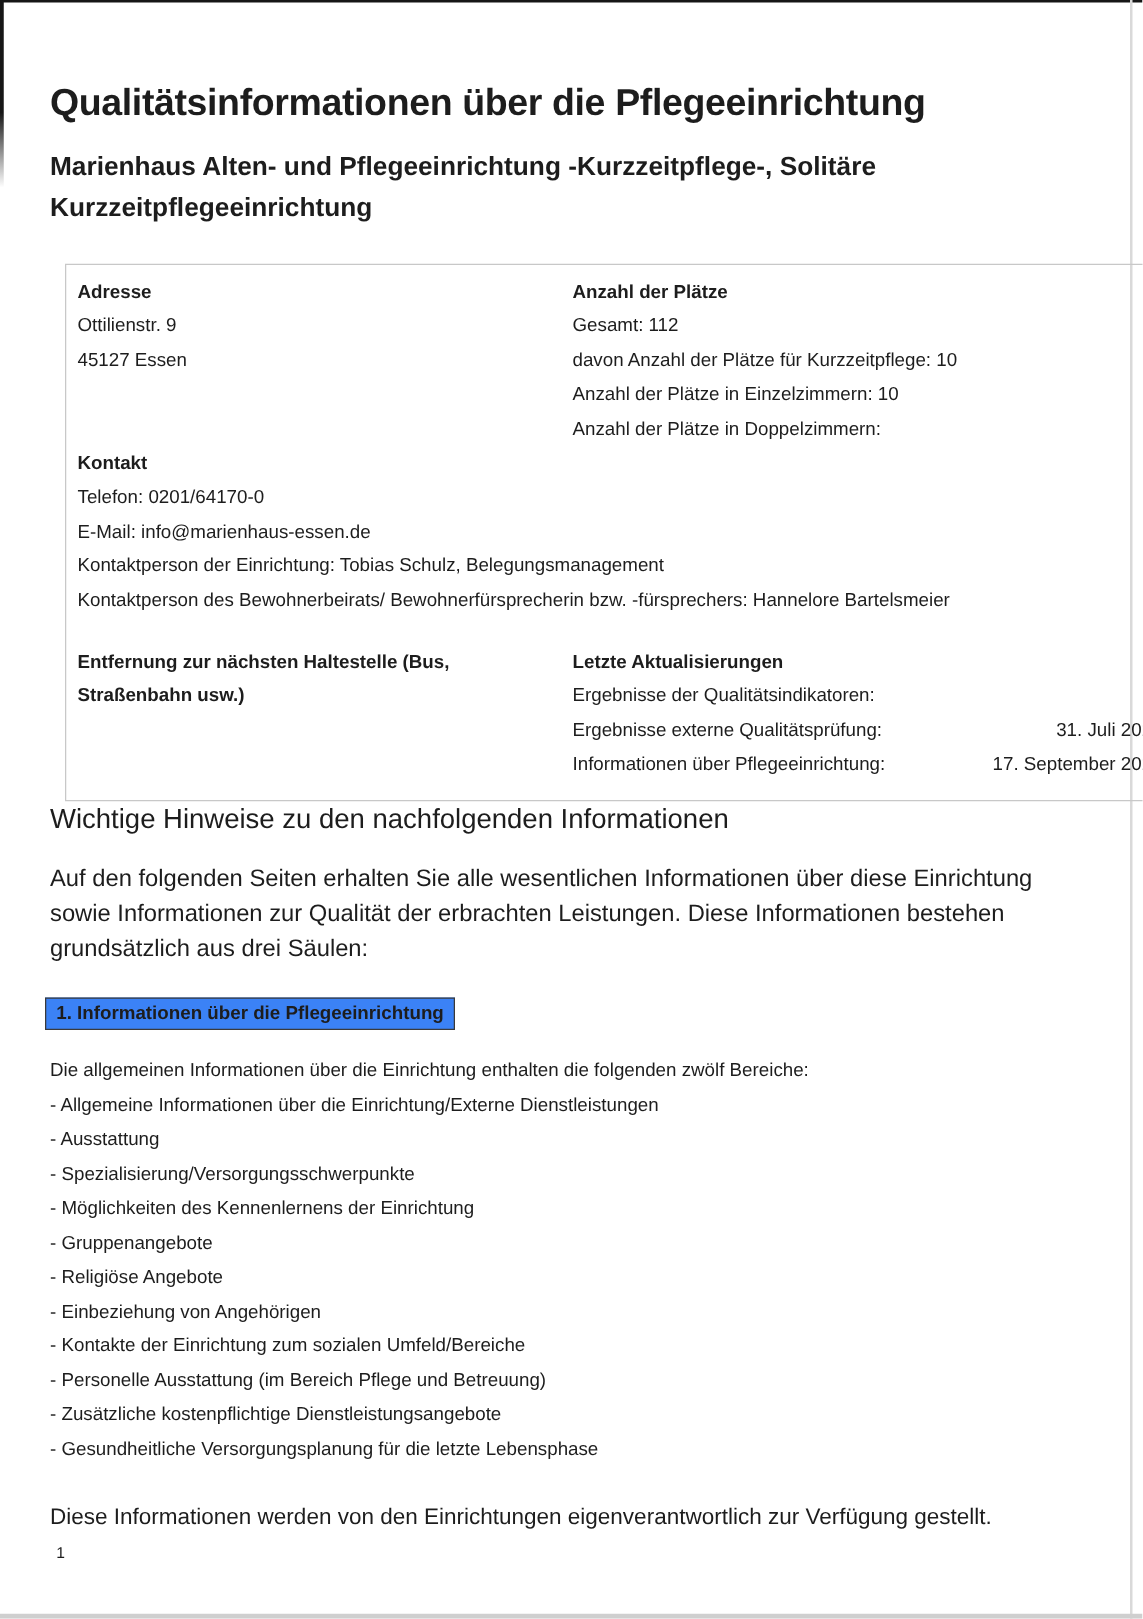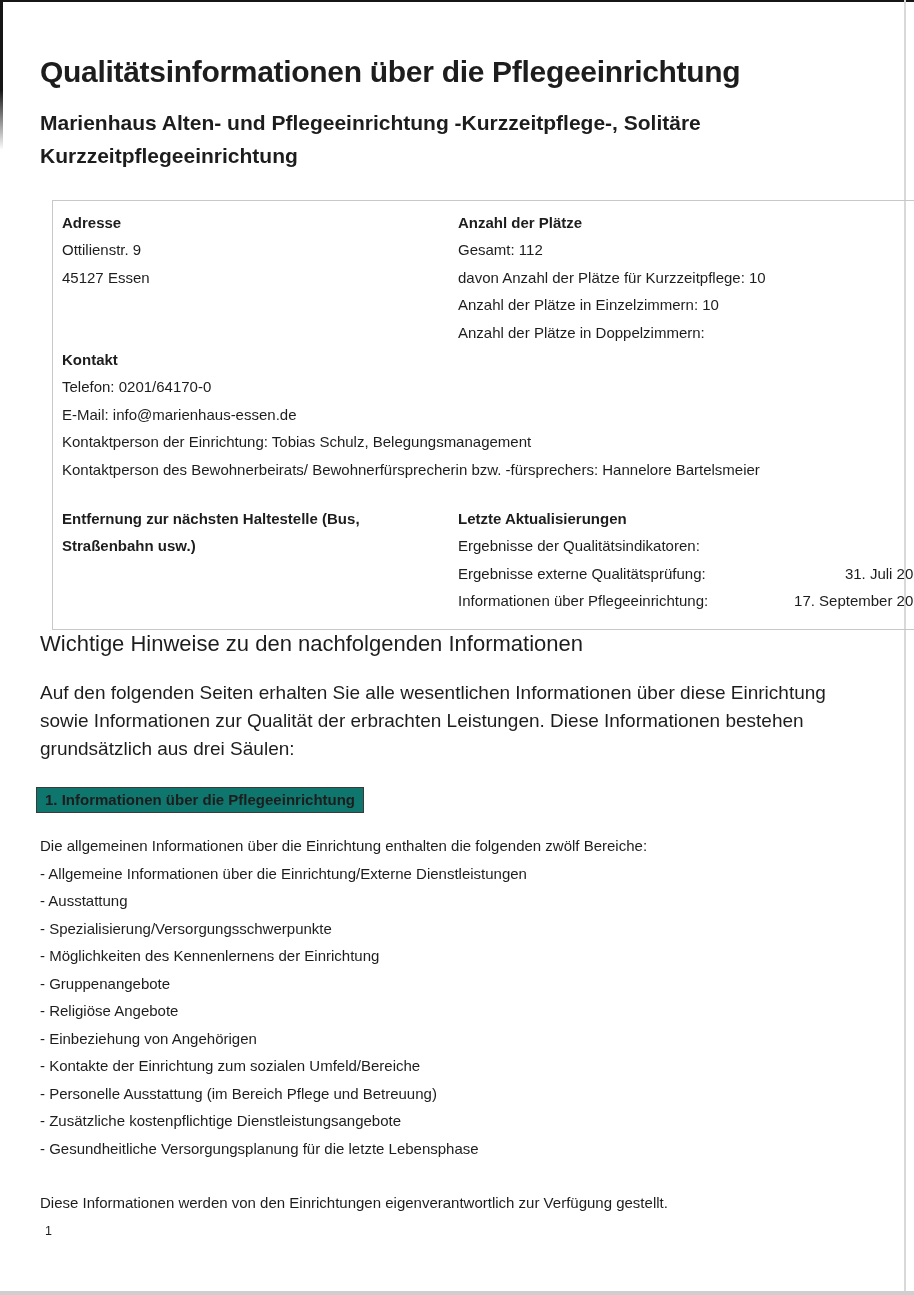--- a/index.html
+++ b/index.html
@@ -20,21 +20,21 @@
   .edge-top    { position:absolute; top:0; left:0; right:0; height:2px; background:#161616; }
   .edge-left   { position:absolute; top:0; left:0; width:3px; height:150px;
                  background:linear-gradient(#161616 60%, rgba(22,22,22,0)); }
   .edge-right  { position:absolute; top:0; right:8px; width:2px; height:100%; background:#d9d9d9; }
   .edge-bottom { position:absolute; bottom:0; left:0; right:0; height:4px; background:#cfcfcf; }
 
   
   .content {
     position: absolute;
     left: 40px;
-    top: 0;
+    top: 11px;
     width: 826px;
   }
 
   h1.doc-title {
     margin: 53px 0 0 0;
     font-size: 30px;
     line-height: 38px;
     font-weight: 700;
     letter-spacing: -0.3px;
   }
@@ -85,35 +85,35 @@
     max-width: 826px;
   }
   .pillar-box {
     display: inline-block;
     margin-top: 24px;
     margin-left: -4px;
     border: 1px solid #3a3a3a;
     padding: 3px 8px 4px 8px;
     font-size: 15px;
     font-weight: 700;
-    background: #0f766e;
+    background: #3b82f6;
   }
   p.list-intro {
     margin: 19px 0 0 0;
     font-size: 15px;
     line-height: 27px;
   }
   .area-list { margin-top: 1px; }
   .area-item {
     font-size: 15px;
     line-height: 27.5px;
   }
   p.footer-note {
     margin: 27px 0 0 0;
-    font-size: 15px;
+    font-size: 18px;
     line-height: 27px;
   }
   .page-number {
     margin: 8px 0 0 5px;
     font-size: 12.5px;
   }
 </style>
 </head>
 <body>
 

